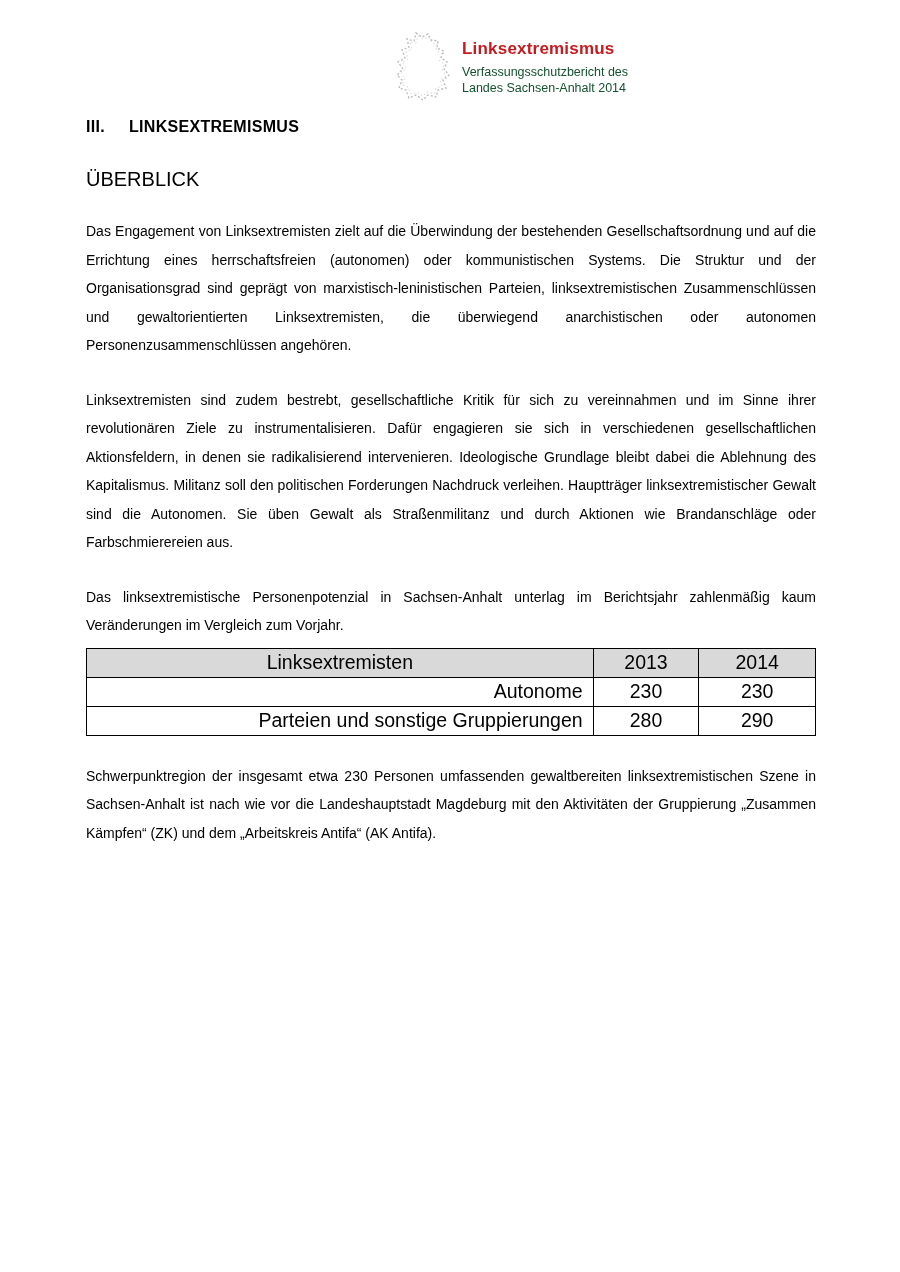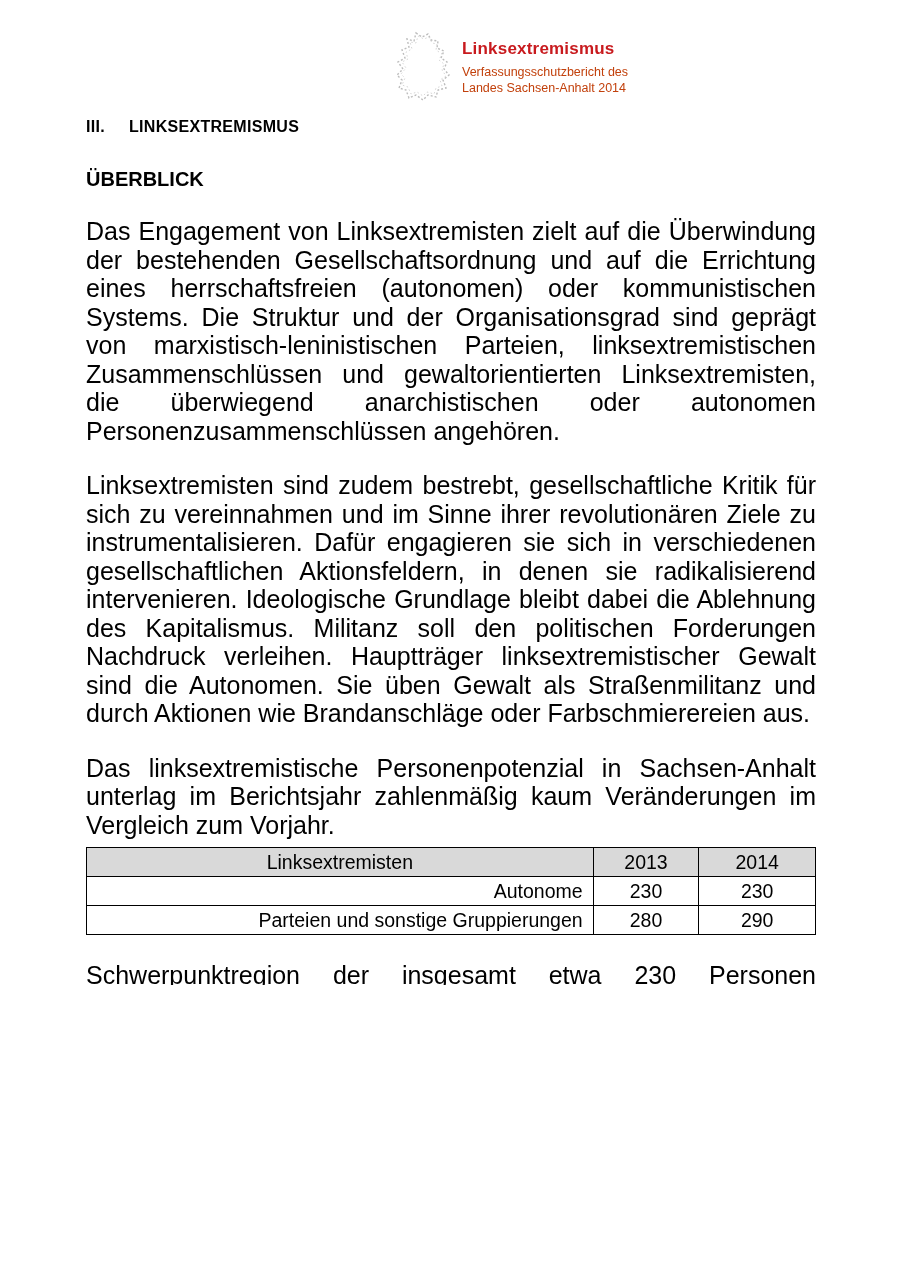--- a/index.html
+++ b/index.html
@@ -29,45 +29,45 @@
   .report-title {
     font-size: 17px;
     font-weight: bold;
     color: #c81a1e;
     letter-spacing: 0.2px;
   }
   .report-sub {
     margin-top: 5px;
     font-size: 12.5px;
     line-height: 16px;
-    color: #c2410c;
+    color: #14532d;
   }
 
   
   .content {
     position: absolute;
     top: 118px;
     left: 86px;
     width: 730px;
   }
   .section-heading {
     display: flex;
     gap: 24px;
     font-size: 16px;
     font-weight: bold;
     letter-spacing: 0.3px;
   }
   .overview {
     margin-top: 32px;
     font-size: 20px;
-    font-weight: bold;
+    font-weight: normal;
   }
   .para {
     margin-top: 26px;
-    font-size: 25px;
+    font-size: 14px;
     line-height: 28.5px;
     text-align: justify;
     hyphens: auto;
     -webkit-hyphens: auto;
   }
 
   
   .stats-table {
     margin-top: 8px;
     width: 100%;

